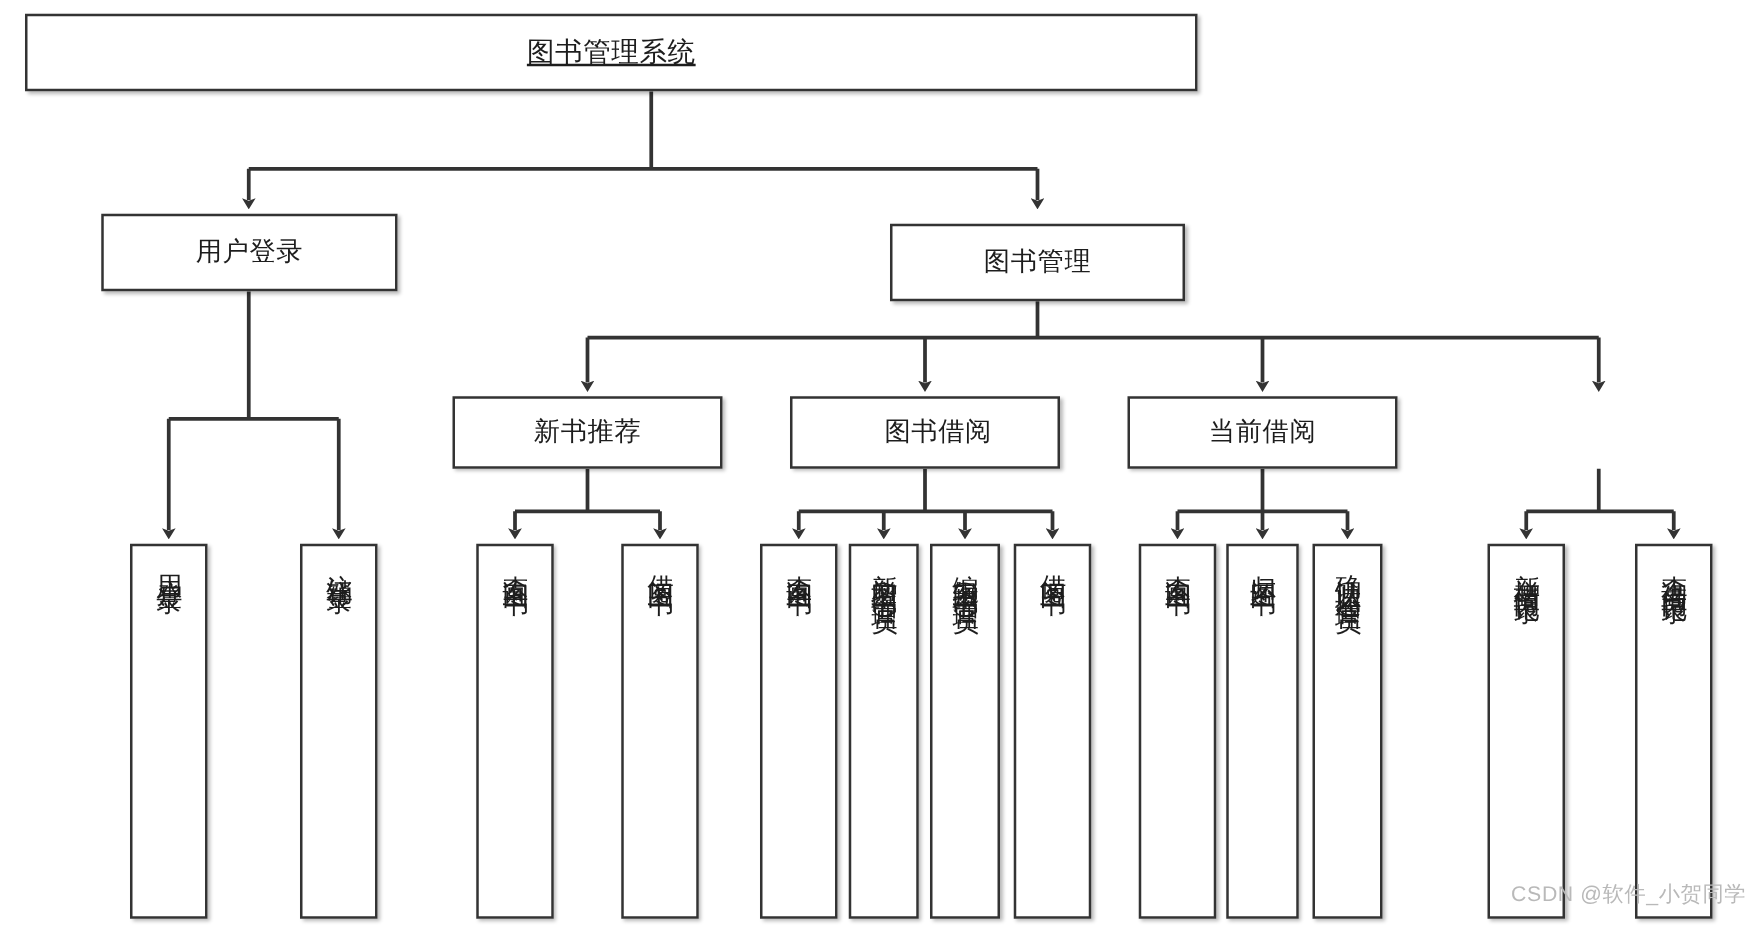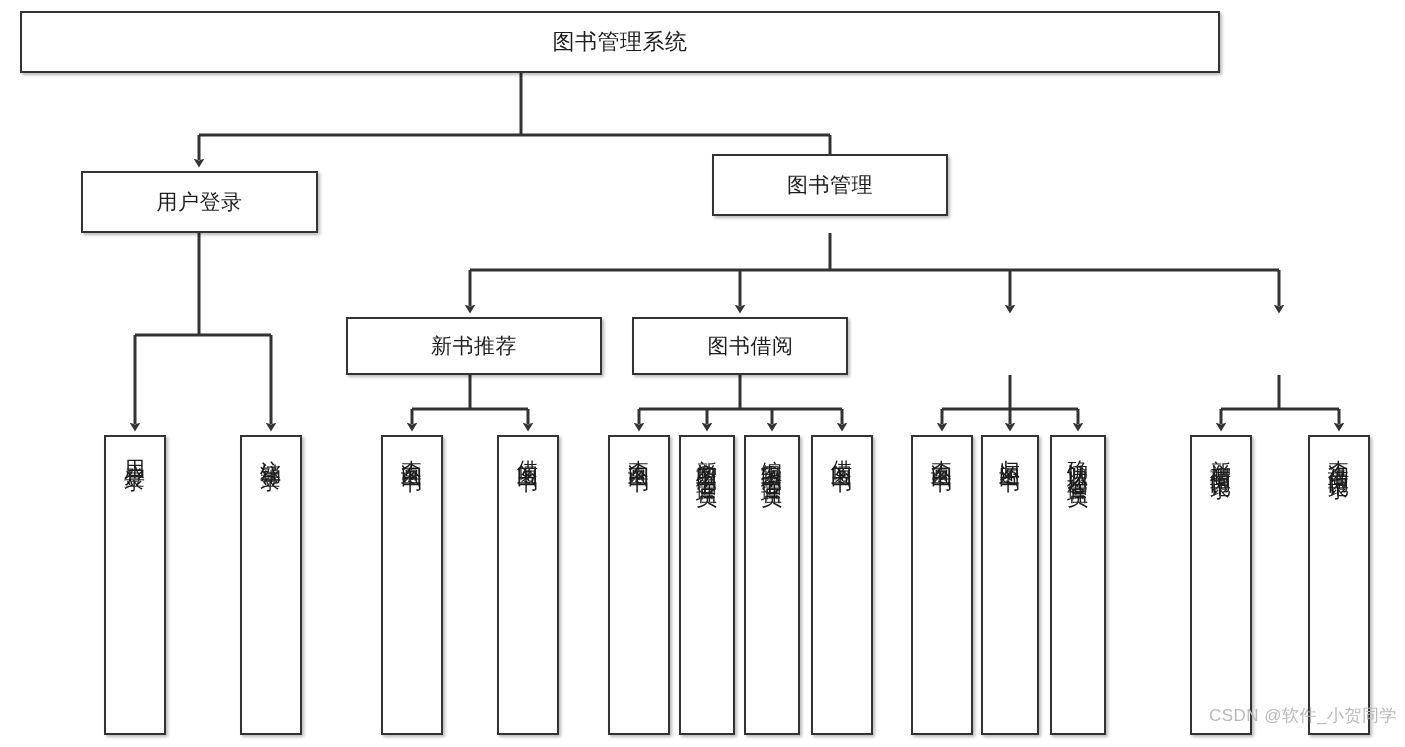--- a/index.html
+++ b/index.html
@@ -128,37 +128,40 @@
       <path d="M1010,409 L1010,424" marker-end="url(#arrow)"></path>
       <path d="M1078,409 L1078,424" marker-end="url(#arrow)"></path>
 
       <path d="M1279,375 L1279,409"></path>
       <path d="M1221,409 L1339,409"></path>
       <path d="M1221,409 L1221,424" marker-end="url(#arrow)"></path>
       <path d="M1339,409 L1339,424" marker-end="url(#arrow)"></path>
     </g>
   </svg>
 
-  <div class="node horiz root" style="left:20px; top:11px; width:1200px; height:62px;">
+  <div class="node horiz root" style="left:20px; top:11px; width:938px; height:62px;text-decoration:underline;">
     <span class="node-label">图书管理系统</span>
   </div>
 
   <div class="node horiz" style="left:81px; top:171px; width:237px; height:62px;">
     <span class="node-label">用户登录</span>
   </div>
-  <div class="node horiz" style="left:712px; top:154px; width:236px; height:62px;">
+  <div class="node horiz" style="left:712px; top:179px; width:236px; height:62px;">
     <span class="node-label">图书管理</span>
   </div>
 
-  <div class="node horiz" style="left:346px; top:317px; width:256px; height:58px;">
+  <div class="node horiz" style="left:362px; top:317px; width:216px; height:58px;">
     <span class="node-label">新书推荐</span>
   </div>
   <div class="node horiz" style="left:632px; top:317px; width:216px; height:58px;padding-left:21px;">
     <span class="node-label">图书借阅</span>
   </div>
+  <div class="node horiz" style="left:902px; top:317px; width:216px; height:58px;">
+    <span class="node-label">当前借阅</span>
+  </div>
 
   <div class="node vert" style="left:104px; top:435px; width:62px; height:300px;">
     <span class="node-label">用户登录</span>
   </div>
   <div class="node vert" style="left:240px; top:435px; width:62px; height:300px;">
     <span class="node-label">注销登录</span>
   </div>
 
   <div class="node vert" style="left:381px; top:435px; width:62px; height:300px;">
     <span class="node-label">查询图书</span>

